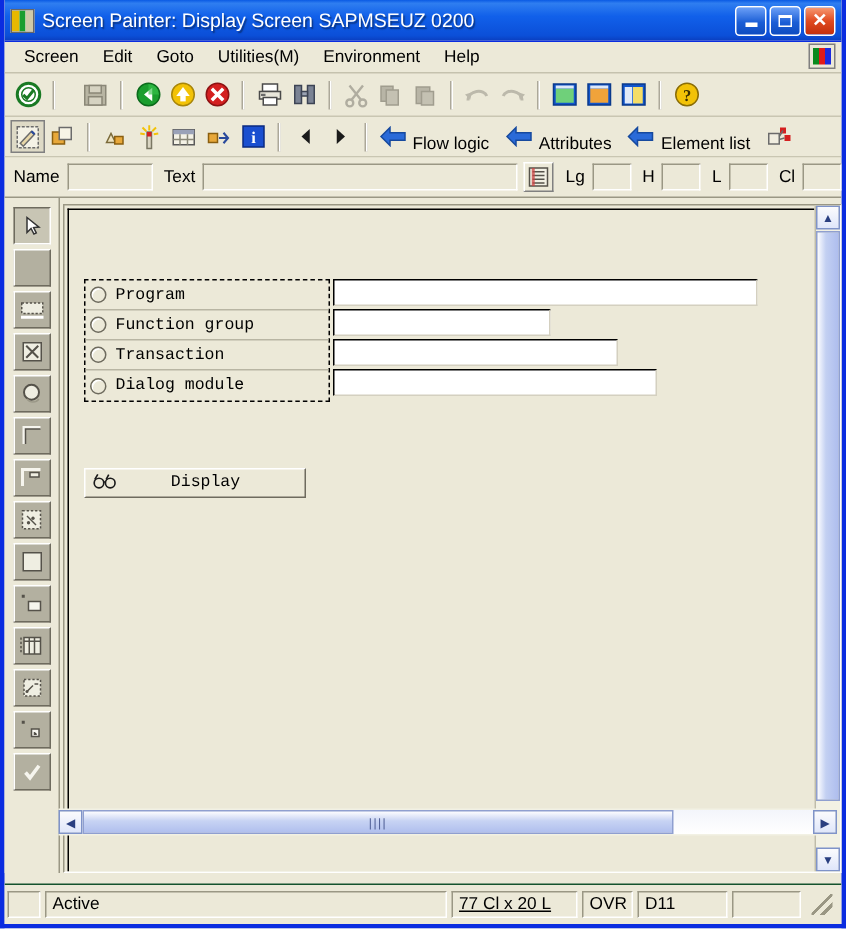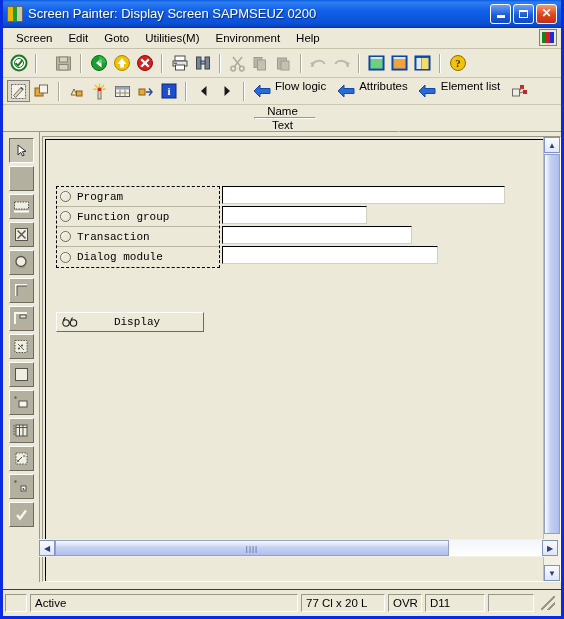--- a/index.html
+++ b/index.html
@@ -127,31 +127,30 @@
     border: 1px solid transparent;
   }
   .tbtn.pressed { border: 1px solid #808080; background: #dedac6; }
   .tbtn svg { display: block; }
   .tb-label {
     font-size: 11.5px;
     color: #000;
     padding: 0 8px 0 2px;
     white-space: nowrap;
   }
-  .tb-text-btn { display: flex; align-items: flex-start; }
+  .tb-text-btn { display: flex; align-items: flex-end; }
 
   
   .attrbar {
     height: 26px;
     background: #ece9d8;
     display: flex;
     align-items: center;
     padding-left: 6px;
     border-bottom: 1px solid #9a9784;
-    flex-direction: column;
   }
   .attr-label {
     font-size: 11.5px;
     color: #000;
     margin-right: 5px;
     white-space: nowrap;
   }
   .sunk {
     background: #ece9d8;
     border: 1px solid;
@@ -351,21 +350,21 @@
     display: flex; align-items: center;
     padding: 0 4px;
     font-size: 11.5px;
     color: #000;
     margin-right: 3px;
     white-space: nowrap;
   }
   .st-grip-cell { width: 22px; margin-right: 0; border: none; background: transparent; }
   .st-first { width: 22px; }
   .st-main { flex: 1; }
-  .st-res { width: 84px; }
+  .st-res { width: 84px; text-decoration: underline; }
   .st-ovr { width: 34px; }
   .st-sys { width: 60px; }
   .st-end { width: 46px; }
   .resize-grip {
     width: 14px; height: 14px;
     background:
       linear-gradient(135deg,transparent 45%,#9a9784 45%,#9a9784 55%,transparent 55%),
       linear-gradient(135deg,transparent 70%,#9a9784 70%,#9a9784 80%,transparent 80%);
   }
 </style>

